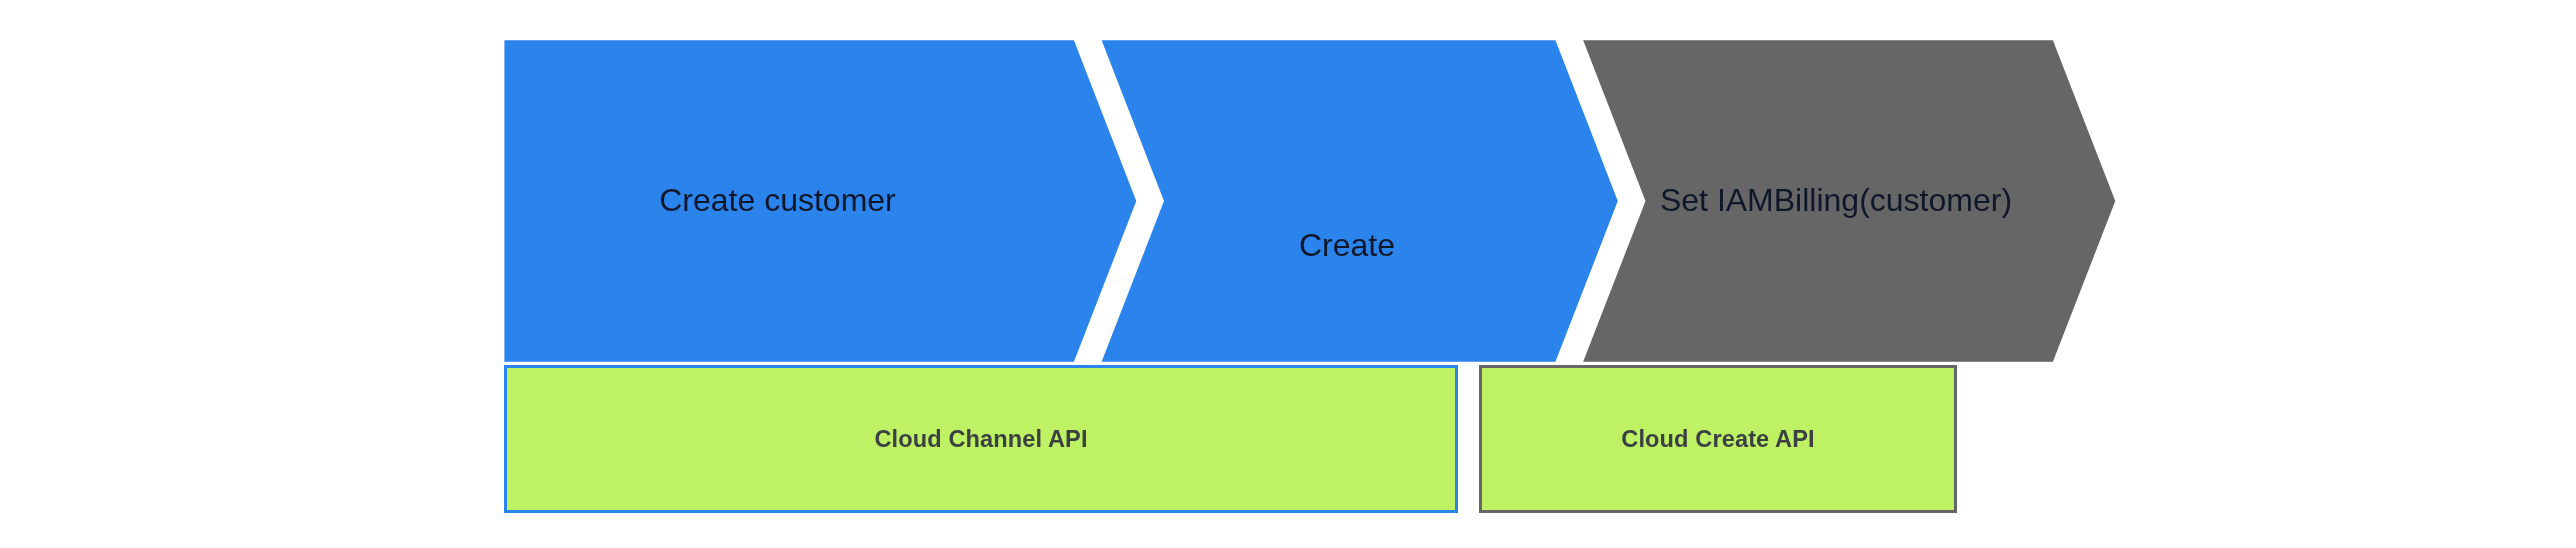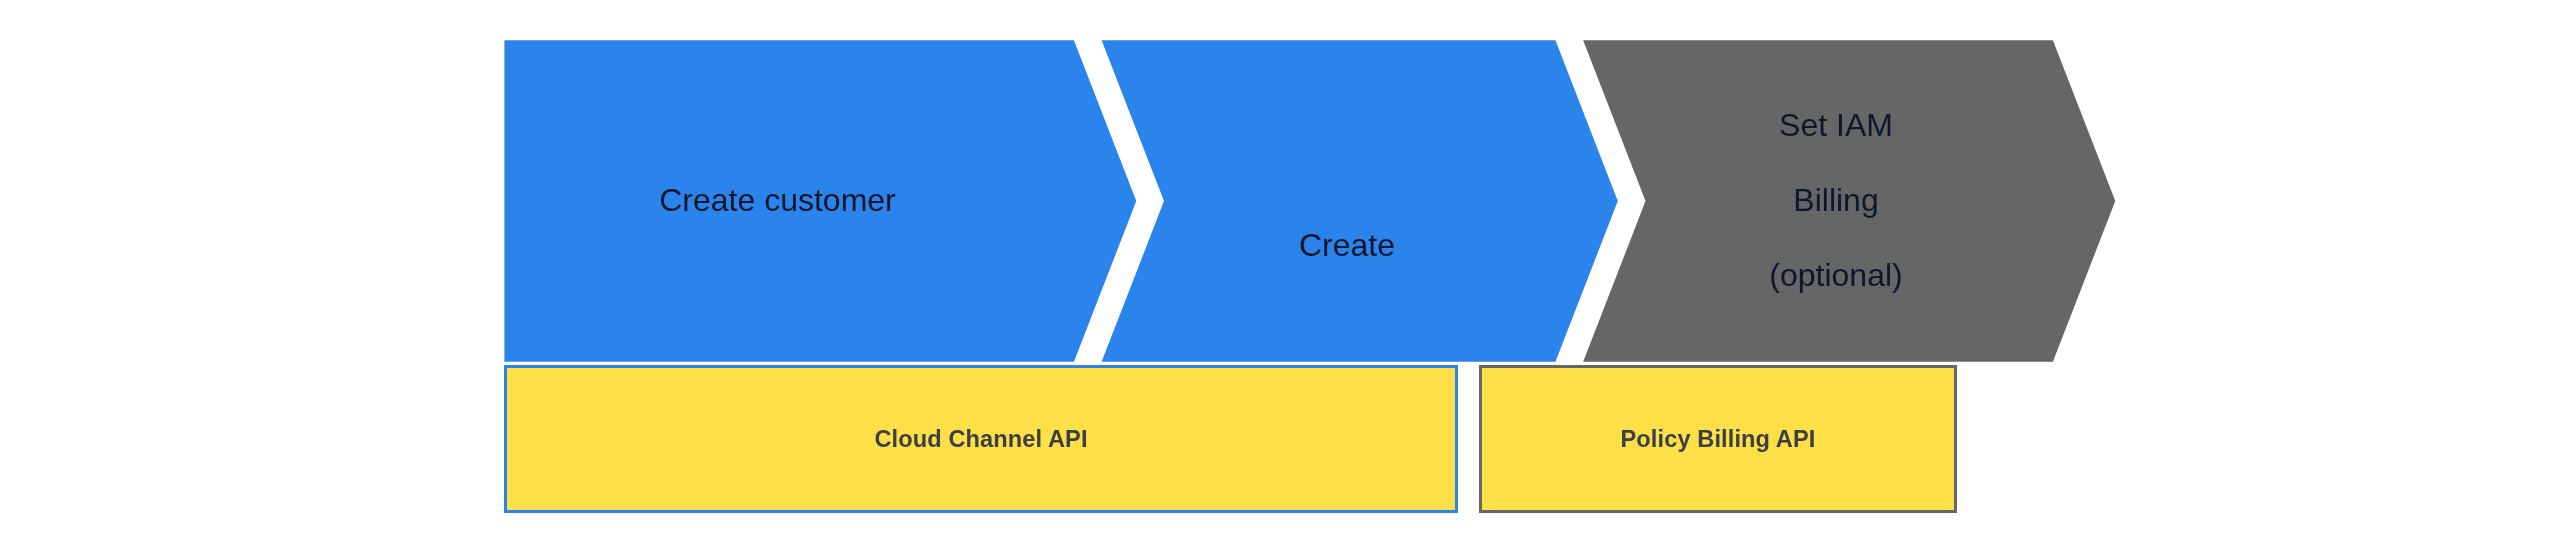--- a/index.html
+++ b/index.html
@@ -55,27 +55,26 @@
     left: 1122px;
     top: 40px;
     width: 450px;
     height: 412px;
   }
   #step-label-2 {
     left: 1621px;
     top: 40px;
     width: 430px;
     height: 321px;
-    flex-direction: column;
   }
 
   
   .api-box {
     position: absolute;
-    background: #fde047;
+    background: #bef264;
     box-sizing: border-box;
     display: flex;
     align-items: center;
     justify-content: center;
   }
   .api-box-text {
     font-family: "Liberation Sans", sans-serif;
     font-size: 23.6px;
     font-weight: bold;
     color: #3c4043;
@@ -109,24 +108,24 @@
 
     <polygon points="1590,58 2245,58 2335,290 2245,522 1590,522 1680,290" fill="#2b83ec"></polygon>
 
     <polygon points="2285,58 2963,58 3053,290 2963,522 2285,522 2375,290" fill="#666666"></polygon>
   </svg>
 
   <div class="step-label" id="step-label-0">Create customer</div>
 
   <div class="step-label" id="step-label-1"><span>Create</span><br></div>
 
-  <div class="step-label" id="step-label-2"><span>Set IAM</span><br><span>Billing</span><br><span>(optional)</span></div>
+  <div class="step-label" id="step-label-2"><span>Set IAM</span><br><span>Billing</span><br><span>(customer)</span></div>
 
   <div class="api-box" id="api-box-0">
     <span class="api-box-text">Cloud Channel API</span>
   </div>
 
   <div class="api-box" id="api-box-1">
-    <span class="api-box-text">Policy Billing API</span>
+    <span class="api-box-text">Cloud Create API</span>
   </div>
 
 </div>
 
 
 </body></html>

